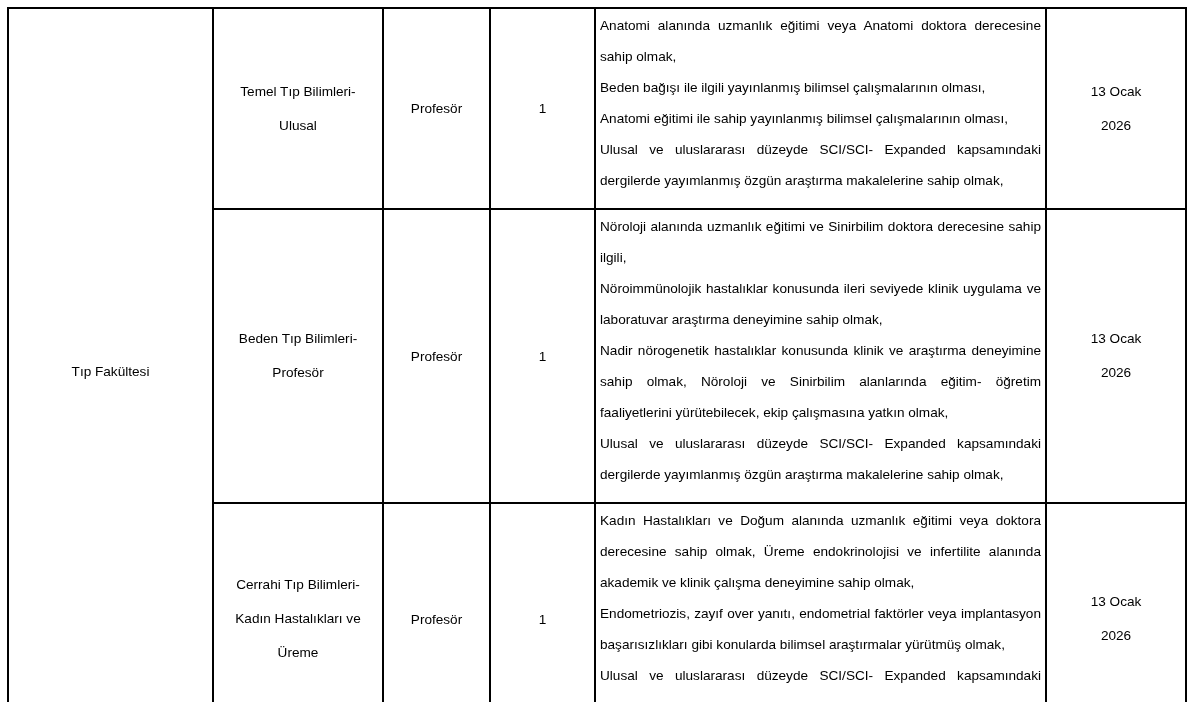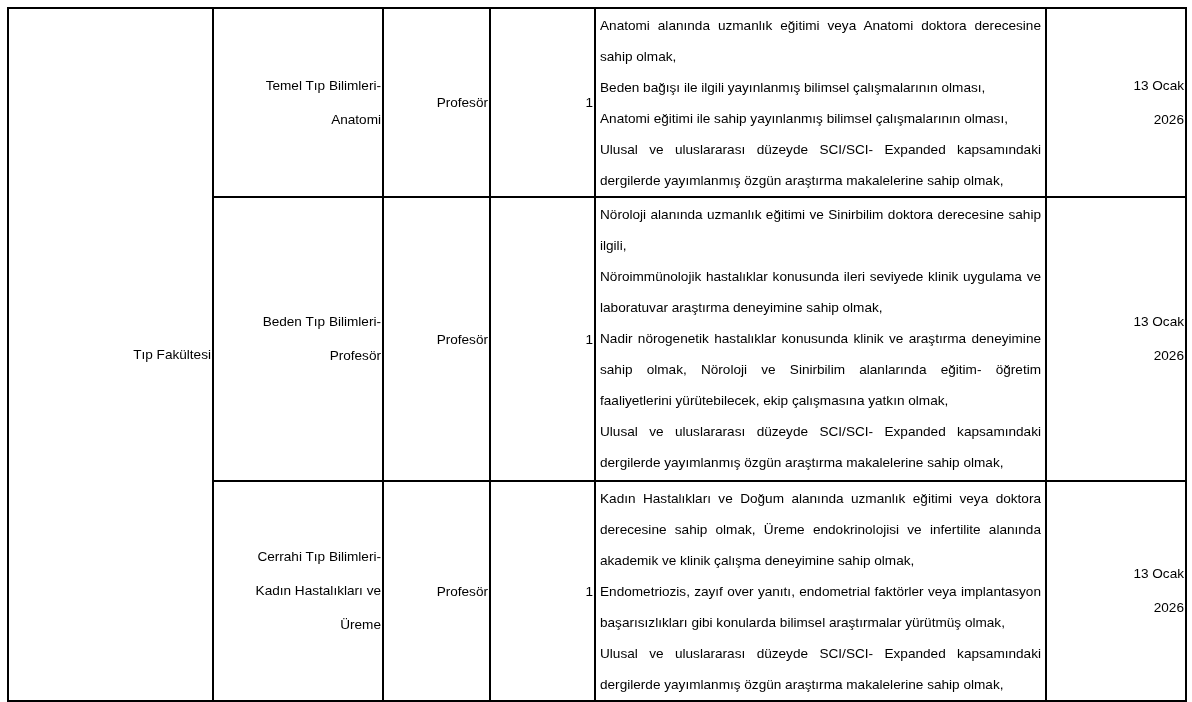--- a/index.html
+++ b/index.html
@@ -24,29 +24,29 @@
   table.postings td {
     border: 2px solid #000000;
     box-sizing: border-box;
     font-family: "Liberation Sans", sans-serif;
     font-size: 13.6px;
     color: #000000;
     background: #ffffff;
     overflow: hidden;
   }
   td.center {
-    text-align: right;
+    text-align: center;
     vertical-align: middle;
   }
   td.dept div, td.date div {
     line-height: 34px;
   }
   td.reqcell {
     vertical-align: top;
-    padding: 1px 4px 0 4px;
+    padding: 1px 4px 12px 4px;
   }
   p.req {
     margin: 0;
     text-align: justify;
     line-height: 31px;
   }
   tr.r1 { height: 185px; }
   tr.r2 { height: 284px; }
   tr.r3 { height: 218px; }
 </style>
@@ -63,21 +63,21 @@
       <col style="width:451px">
       <col style="width:140px">
     </colgroup>
     <tbody>
       <tr class="r1">
         <td class="center" rowspan="3">
           <div>Tıp Fakültesi</div>
         </td>
         <td class="center dept">
           <div>Temel Tıp Bilimleri-</div>
-          <div>Anatomi</div>
+          <div>Ulusal</div>
         </td>
         <td class="center">Profesör</td>
         <td class="center">1</td>
         <td class="reqcell">
             <p class="req">Anatomi alanında uzmanlık eğitimi veya Anatomi doktora derecesine sahip olmak,</p>
             <p class="req">Beden bağışı ile ilgili yayınlanmış bilimsel çalışmalarının olması,</p>
             <p class="req">Anatomi eğitimi ile sahip yayınlanmış bilimsel çalışmalarının olması,</p>
             <p class="req">Ulusal ve uluslararası düzeyde SCI/SCI- Expanded kapsamındaki dergilerde yayımlanmış özgün araştırma makalelerine sahip olmak,</p>
           </td>
         <td class="center date">

